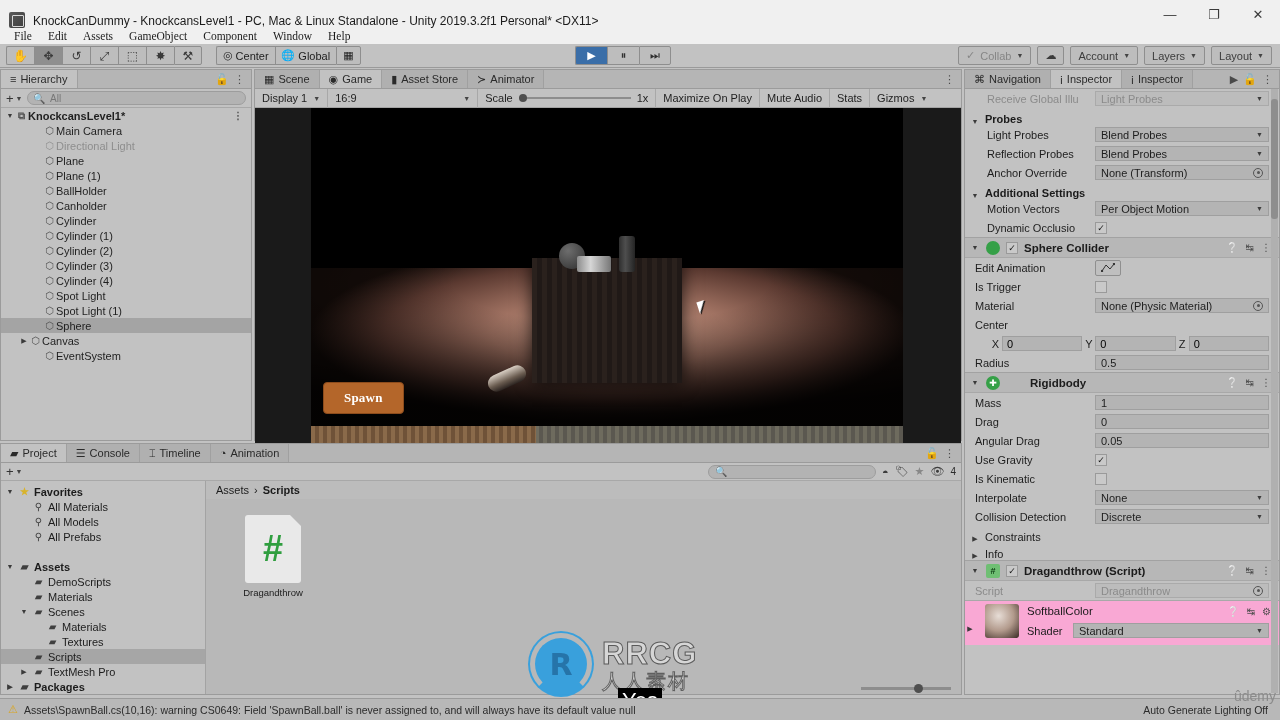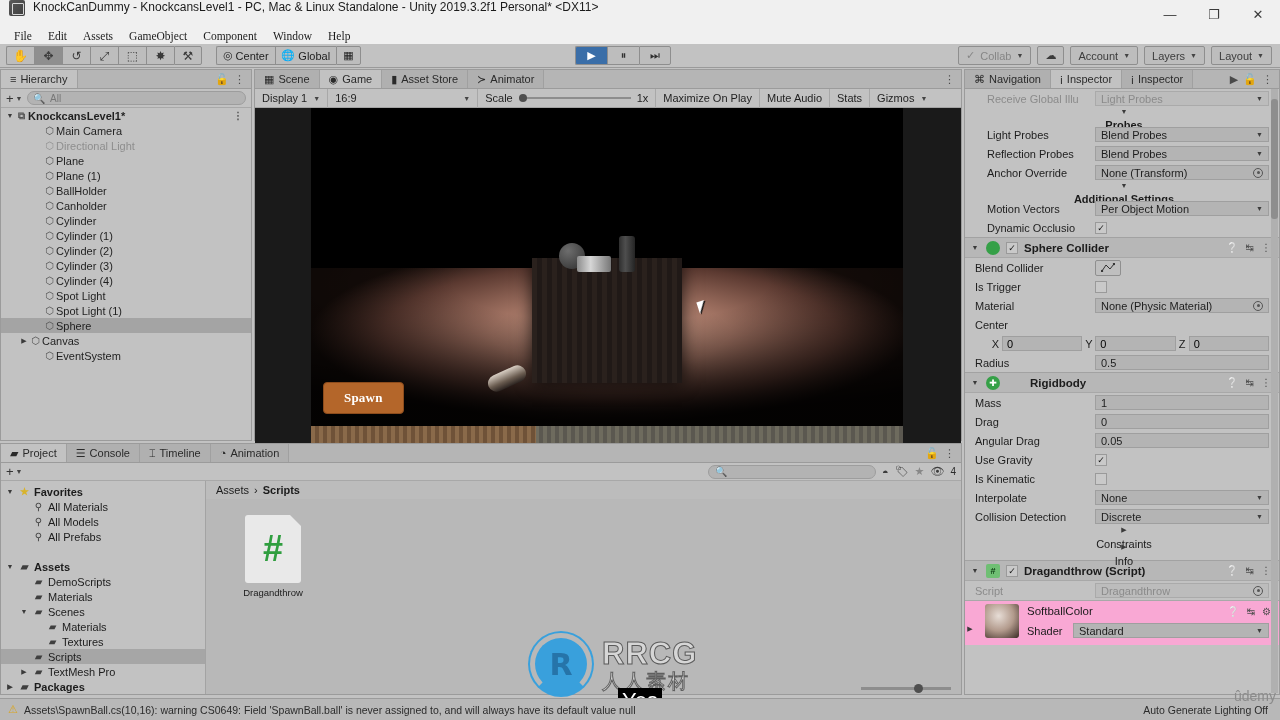--- a/index.html
+++ b/index.html
@@ -8,21 +8,21 @@
     font-family: "Liberation Sans", sans-serif;
     font-size: 11px;
     background: #c8c8c8;
     -webkit-font-smoothing: antialiased;
   }
   .app { position: relative; width: 1280px; height: 720px; background: #c2c2c2; }
 
   
   .titlebar {
     position: absolute; left: 0; top: 0; width: 1280px; height: 28px;
-    background: #f0f0f0; display: flex; align-items: flex-start;
+    background: #f0f0f0; display: flex; align-items: flex-end;
   }
   .title-icon {
     width: 16px; height: 16px; margin-left: 9px; margin-right: 8px;
     background: linear-gradient(135deg,#5a5a5a,#3d3d3d);
     border-radius: 2px; position: relative; flex: none;
   }
   .title-icon::after {
     content:""; position:absolute; left:3px; top:3px; width:10px; height:10px;
     border:1.5px solid #d8d8d8; border-radius:1px;
   }
@@ -203,22 +203,22 @@
   .ifield.ghost { background:#bcbcbc; color:#8b8b8b; border-color:#aaa; }
   .ifield .dd { margin-left:auto; font-size:7px; color:#3d3d3d; }
   .ifield .circ {
     margin-left:auto; width:10px; height:10px; border-radius:50%; border:1px solid #555;
     display:flex; align-items:center; justify-content:center;
   }
   .ifield .circ::after{content:"";width:3px;height:3px;border-radius:50%;background:#555;}
   .chk { width:12px; height:12px; background:#c9c9c9; border:1px solid #9a9a9a; flex:none;
          display:flex; align-items:center; justify-content:center; font-size:9px; color:#1b1b1b; }
   .foldhdr {
-    display:flex; align-items:center; height:17px; font-size:11px; font-weight:bold;
-    color:#1b1b1b; padding-left:4px; gap:4px;flex-direction:column;
+    display:flex; align-items:flex-end; height:17px; font-size:11px; font-weight:bold;
+    color:#1b1b1b; padding-left:4px; gap:4px;
   }
   .foldhdr .tri { width:12px; }
   .comp-hdr {
     display:flex; align-items:center; height:21px; gap:6px; padding-left:5px;
     background:#b7b7b7; border-top:1px solid #a2a2a2; border-bottom:1px solid #a8a8a8;
   }
   .comp-name { font-size:11.5px; font-weight:bold; color:#1b1b1b; }
   .comp-icons { margin-left:auto; display:flex; align-items:center; gap:7px; padding-right:8px;
                 color:#4d4d4d; font-size:10px; }
   .cicon { width:14px; height:14px; border-radius:50%; display:flex; align-items:center;
@@ -648,21 +648,21 @@
         <span class="cicon green"></span>
         <span class="chk">✓</span>
         <span class="comp-name">Sphere Collider</span>
         <span class="comp-icons">
           <span>❔</span>
           <span>↹</span>
           <span>⋮</span>
         </span>
       </div>
       <div class="ins-row">
-        <div class="ilbl">Blend Collider</div>
+        <div class="ilbl">Edit Animation</div>
         <div class="editcol-btn">
           <svg width="14" height="9" viewBox="0 0 14 9">
             <path d="M1 8 L5 2 L9 6 L13 1" stroke="#333" fill="none" stroke-width="1"></path>
             <circle cx="1" cy="8" r="1.2" fill="#333"></circle>
               <circle cx="13" cy="1" r="1.2" fill="#333"></circle>
           </svg>
         </div>
       </div>
       <div class="ins-row">
         <div class="ilbl">Is Trigger</div>

